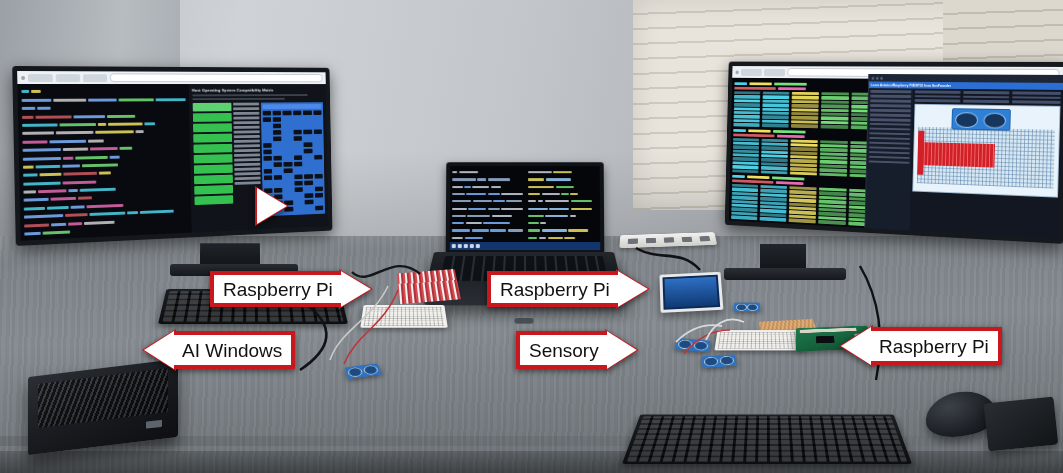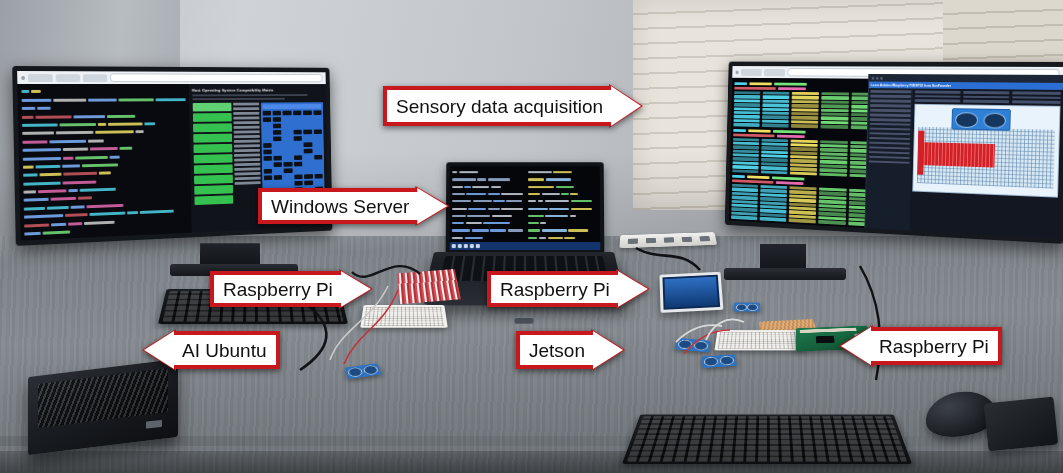--- a/index.html
+++ b/index.html
@@ -1179,34 +1179,22 @@
     <path d="M388 56 C 372 90, 340 100, 330 130" stroke="#c9c9c9" stroke-width="1.6" fill="none"></path>
     <path d="M398 60 C 384 96, 356 104, 344 134" stroke="#c0343a" stroke-width="1.6" fill="none"></path>
     <path d="M722 96 C 700 92, 684 104, 676 112" stroke="#d8d8d8" stroke-width="1.8" fill="none"></path>
     <path d="M730 100 C 706 100, 692 114, 684 124" stroke="#c0343a" stroke-width="1.6" fill="none"></path>
     <path d="M744 92 C 726 84, 712 96, 706 110" stroke="#dcdcdc" stroke-width="1.8" fill="none"></path>
     <path d="M636 18 C 660 32, 680 18, 700 40" stroke="#101215" stroke-width="2.6" fill="none"></path>
     <path d="M860 36 C 880 70, 884 110, 876 150" stroke="#0f1114" stroke-width="2.4" fill="none"></path>
   </svg>
 
 
-  <div class="callout right" id="co-sensory" style="left:383px;top:86px;height:40px">
-    <div class="body">
-      <span class="label">Sensory data acquisition</span>
-    </div>
-    <div class="head">
-      <span class="edge"></span>
-        <span class="fill"></span>
-    </div>
-  </div>
 
   <div class="callout right" id="co-winserver" style="left:258px;top:188px;height:36px">
-    <div class="body">
-      <span class="label">Windows Server</span>
-    </div>
     <div class="head">
       <span class="edge"></span>
         <span class="fill"></span>
     </div>
   </div>
 
   <div class="callout right" id="co-rpi-left" style="left:210px;top:271px;height:36px">
     <div class="body">
       <span class="label">Raspberry Pi</span>
     </div>
@@ -1225,27 +1213,27 @@
         <span class="fill"></span>
     </div>
   </div>
 
   <div class="callout left" id="co-ai-models" style="left:144px;top:331px;height:38px">
     <div class="head">
       <span class="edge"></span>
         <span class="fill"></span>
     </div>
     <div class="body">
-      <span class="label">AI Ubuntu</span>
+      <span class="label">AI Windows</span>
     </div>
   </div>
 
   <div class="callout right" id="co-sensors" style="left:516px;top:331px;height:38px">
     <div class="body">
-      <span class="label">Jetson</span>
+      <span class="label">Sensory</span>
     </div>
     <div class="head">
       <span class="edge"></span>
         <span class="fill"></span>
     </div>
   </div>
 
   <div class="callout left" id="co-rpi-right" style="left:841px;top:327px;height:38px">
     <div class="head">
       <span class="edge"></span>

